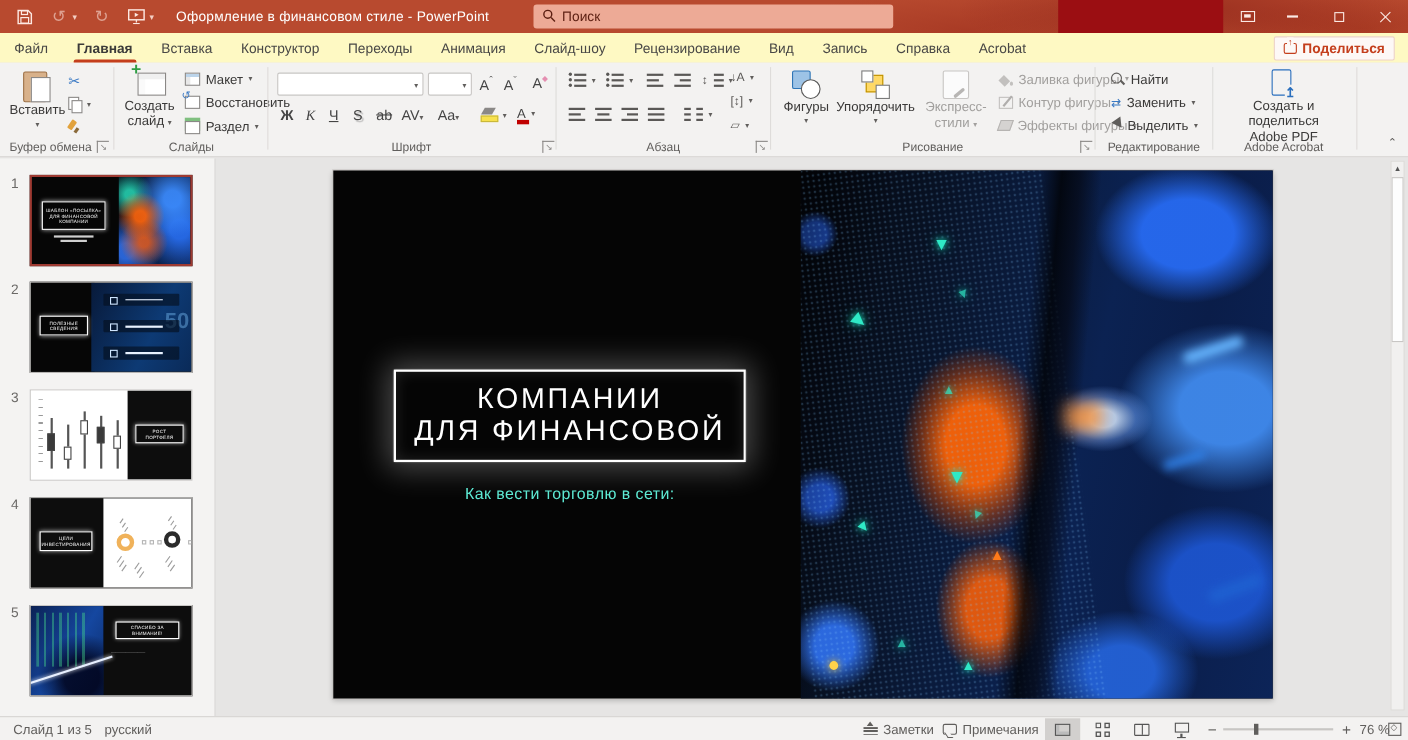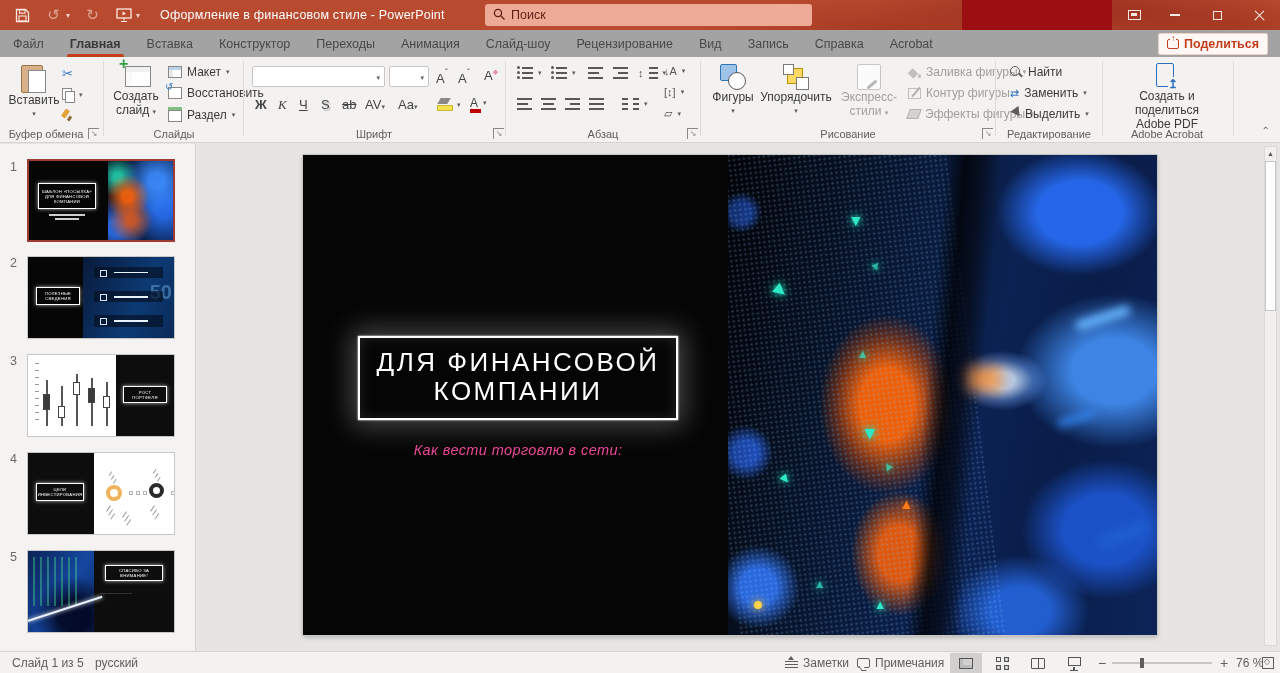--- a/index.html
+++ b/index.html
@@ -31,21 +31,21 @@
   .ribopt { width:40px; }
   .ic-minimize { width:10px; height:1.5px; background:#fbe9e4; display:block; }
   .ic-maximize { width:9px; height:9px; border:1.2px solid #fbe9e4; display:block; }
   .ic-close { position:relative; width:11px; height:11px; display:block; }
   .ic-close::before,.ic-close::after { content:""; position:absolute; left:-1px; top:5px; width:13px; height:1.4px; background:#fbe9e4; }
   .ic-close::before { transform:rotate(45deg);} .ic-close::after{ transform:rotate(-45deg);}
   .ic-ribopt { width:13px; height:10px; border:1.2px solid #fbe9e4; position:relative; display:block; }
   .ic-ribopt::after { content:""; position:absolute; left:2px; top:2px; width:6px; height:3px; background:#fbe9e4; }
 
   
-  .tabrow { position:absolute; left:0; top:30px; width:1280px; height:27px; background:#a3a3a3; display:flex; align-items:center; }
+  .tabrow { position:absolute; left:0; top:30px; width:1280px; height:27px; background:#fef9c3; display:flex; align-items:center; }
   .tab { font-size:12.5px; color:#494846; padding:0 13px; height:27px; display:flex; align-items:center; position:relative; white-space:nowrap; }
   .tab.active { font-weight:bold; color:#3b3a39; }
   .tab.active::after { content:""; position:absolute; left:10px; right:10px; bottom:0; height:3px; background:#c43e1c; border-radius:2px 2px 0 0; }
   .share-btn { position:absolute; right:12px; top:3px; height:22px; display:flex; align-items:center; gap:5px;
     background:#fdf8f6; border:1px solid #edd2c8; border-radius:2px; padding:0 8px; color:#c43e1c; font-size:12.5px; font-weight:bold; }
   .share-ic { width:12px; height:10px; border:1.2px solid #c43e1c; border-radius:2px; position:relative; }
   .share-ic::after { content:"↑"; position:absolute; left:2px; top:-6px; font-size:8px; color:#c43e1c; background:#fdf8f6; padding:0 1px; }
 
   
   .ribbon { position:absolute; left:0; top:57px; width:1280px; height:86px; background:#f3f2f1; border-bottom:1px solid #d6d4d2; font-size:12px; color:#3b3a39; }
@@ -179,21 +179,21 @@
     background:repeating-linear-gradient(to right, rgba(70,220,140,.75) 0 2px, transparent 2px 7px); opacity:.55; }
   .trade-mini::after { content:""; position:absolute; left:-5%; bottom:28%; width:120%; height:1.5px; background:#e8f0ff; transform:rotate(-18deg); box-shadow:0 0 4px #fff; }
   .email-line { position:absolute; font-size:4px; color:#9a9a9a; }
 
   
   .slide { position:absolute; left:303px; top:11px; width:854px; height:480px; background:#050505; box-shadow:0 0 0 1px #c8c6c4, 0 2px 5px rgba(0,0,0,.25); }
   .slide-title-box { position:absolute; left:55px; top:181px; width:320px; padding:10px 6px 12px;
     border:2px solid #ffffff; box-shadow:0 0 2px #fff, 0 0 26px 6px rgba(255,255,255,.28), inset 0 0 14px rgba(255,255,255,.12);
     color:#fff; text-align:center; }
   .slide-title-box span { display:block; font-size:26px; line-height:29px; letter-spacing:2.5px; font-weight:normal; }
-  .slide-sub { position:absolute; left:55px; top:284px; width:320px; text-align:center; color:#ec4899;font-style:italic; }
+  .slide-sub { position:absolute; left:55px; top:284px; width:320px; text-align:center; color:#5eead4; }
   .slide-sub span { display:block; font-size:14.5px; line-height:22px; letter-spacing:.4px; }
   .led { position:absolute; right:0; top:0; width:429px; height:480px; overflow:hidden;
     background:
       linear-gradient(100deg, rgba(0,0,0,.55) 0%, transparent 18%),
       radial-gradient(ellipse 90px 120px at 37% 52%, rgba(250,100,8,.95) 0 30%, rgba(200,70,5,.5) 55%, transparent 75%),
       radial-gradient(ellipse 70px 90px at 40% 83%, rgba(245,95,10,.9) 0 30%, transparent 70%),
       radial-gradient(ellipse 60px 40px at 64% 47%, rgba(210,230,255,.85) 0 20%, rgba(120,170,255,.4) 50%, transparent 75%),
       radial-gradient(ellipse 120px 90px at 82% 12%, rgba(40,110,250,.9) 0 35%, transparent 70%),
       radial-gradient(ellipse 140px 110px at 90% 45%, rgba(70,150,255,.85) 0 30%, transparent 70%),
       radial-gradient(ellipse 120px 100px at 88% 78%, rgba(30,90,220,.85) 0 35%, transparent 70%),
@@ -631,22 +631,22 @@
         <span class="tri dim" style="left:20%; top:88%;">▲</span>
         <span class="tri" style="left:34%; top:92%; font-size:13px;">▲</span>
         <span class="tri orange" style="left:40%; top:71%; font-size:14px;">▲</span>
         <span class="ydot"></span>
         <div class="led-streak" style="right:6%; top:33%; width:56px; height:10px; background:#66b5ff; transform:rotate(-18deg);"></div>
         <div class="led-streak" style="right:14%; top:54%; width:40px; height:8px; background:#2f7fe6; transform:rotate(-18deg);"></div>
         <div class="led-streak" style="right:2%; top:78%; width:50px; height:12px; background:#1e5fd0; transform:rotate(-20deg);"></div>
         <div class="led-streak" style="left:56%; top:44%; width:34px; height:26px; background:rgba(255,140,40,.75); filter:blur(7px);"></div>
       </div>
       <div class="slide-title-box">
+        <span>КОМПАНИИ</span>
         <span>ДЛЯ ФИНАНСОВОЙ</span>
-        <span>КОМПАНИИ</span>
       </div>
       <div class="slide-sub">
         <span>Как вести торговлю в сети:</span>
       </div>
     </div>
 
     <div class="vscroll">
       <span class="up">▲</span>
       <span class="vthumb"></span>
     </div>

